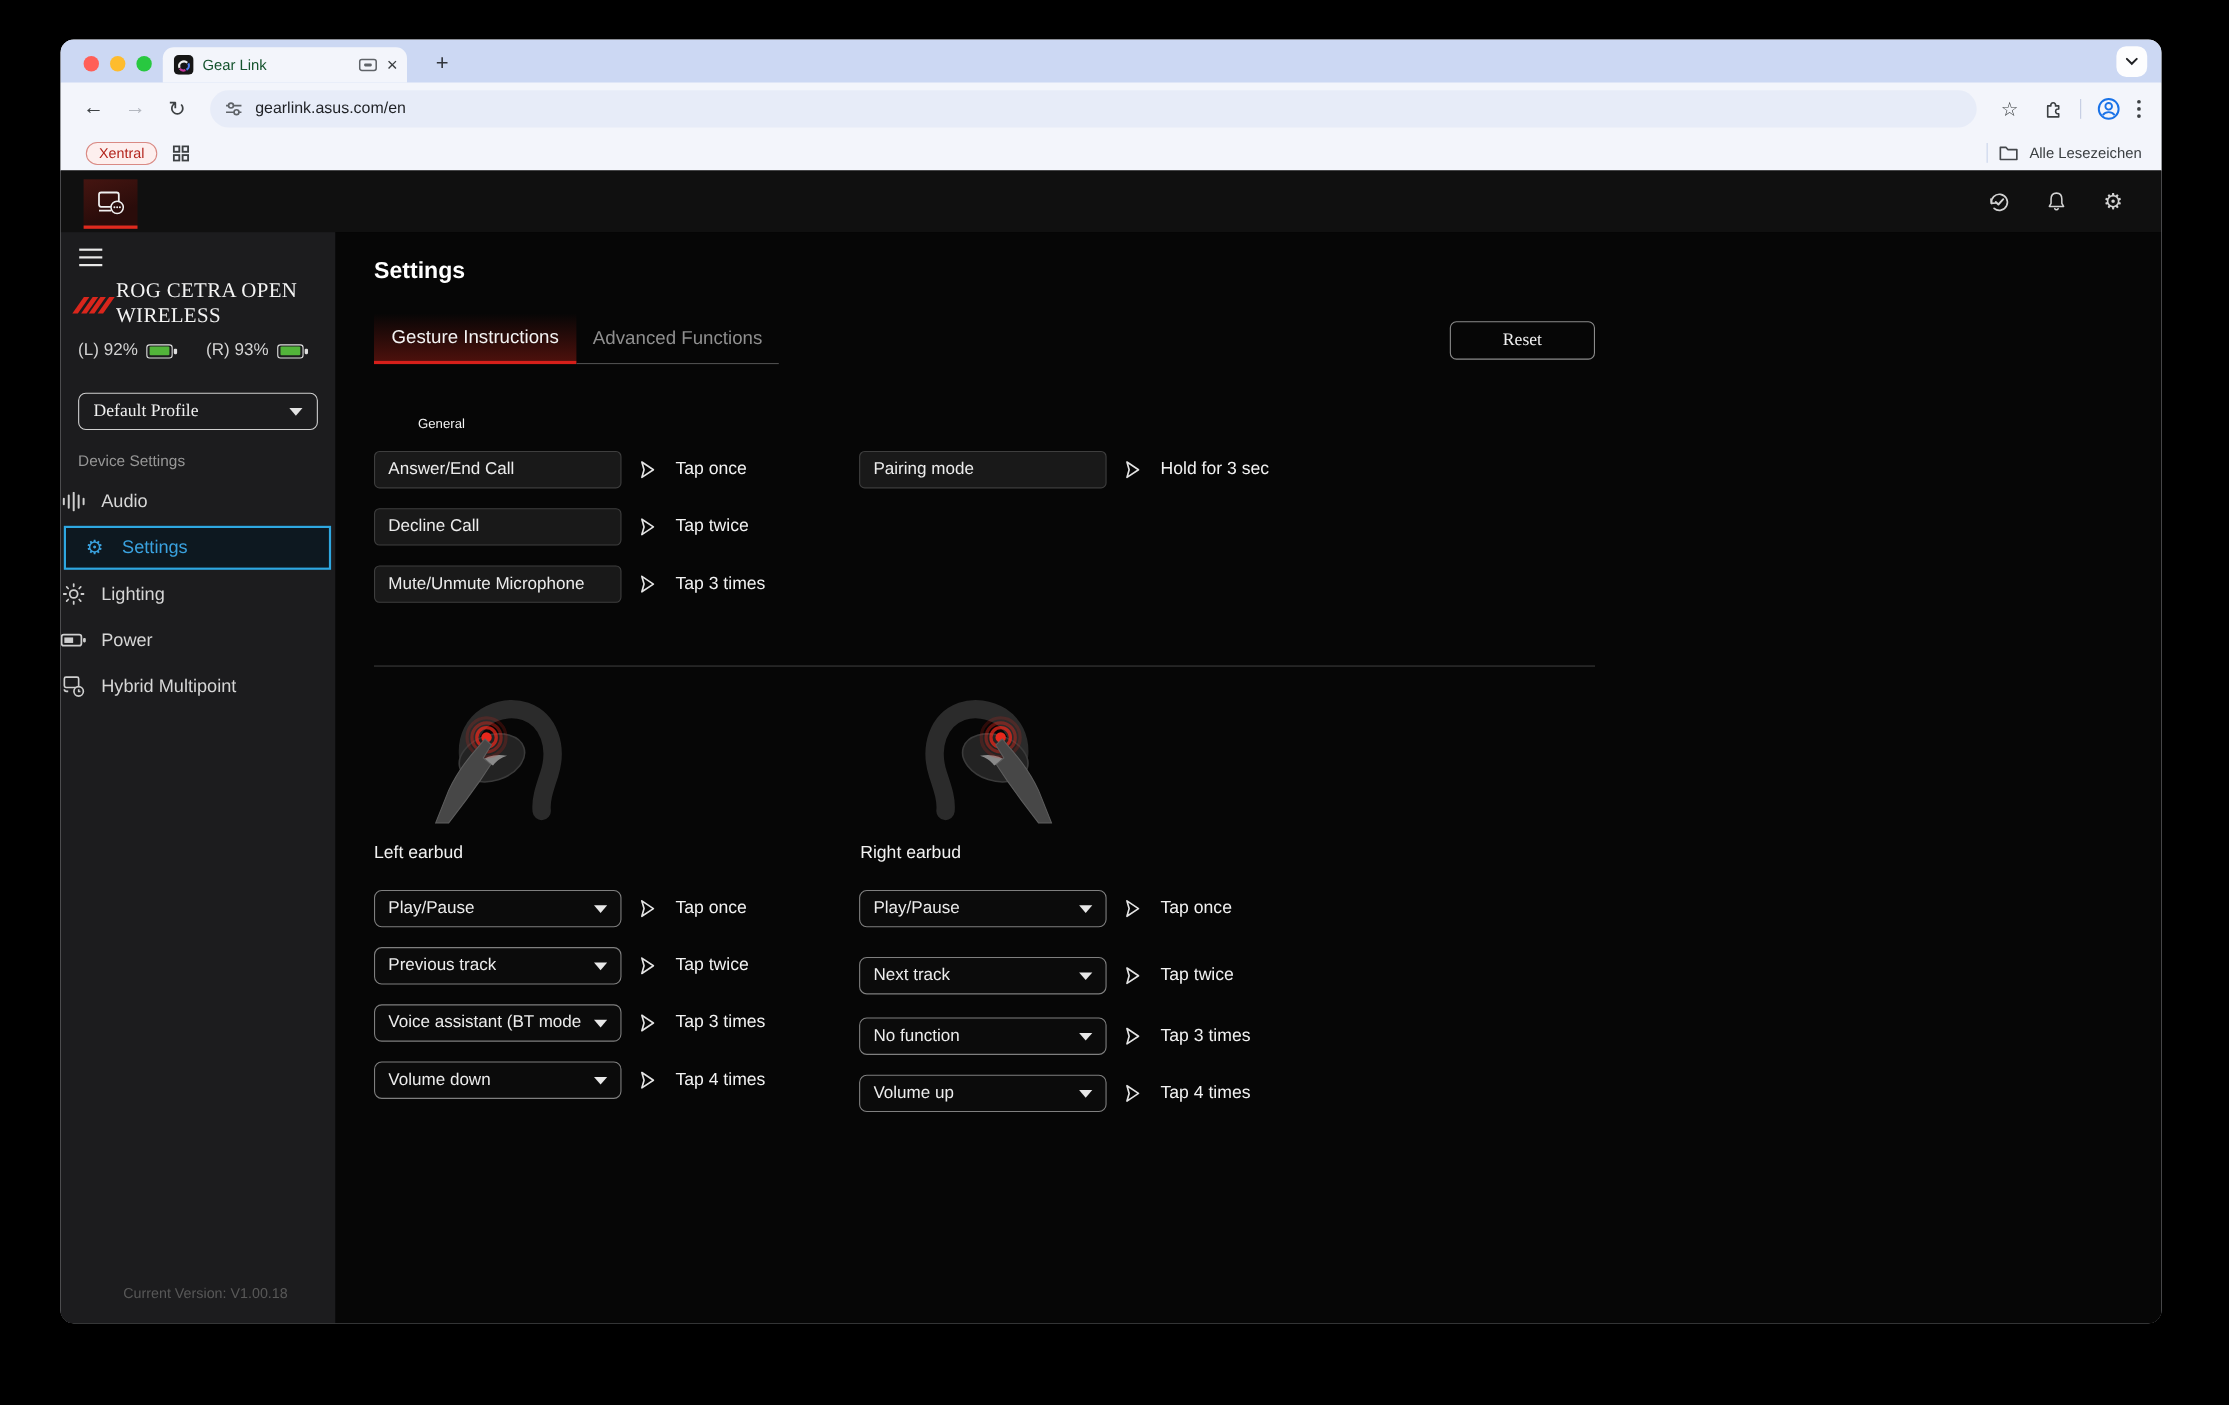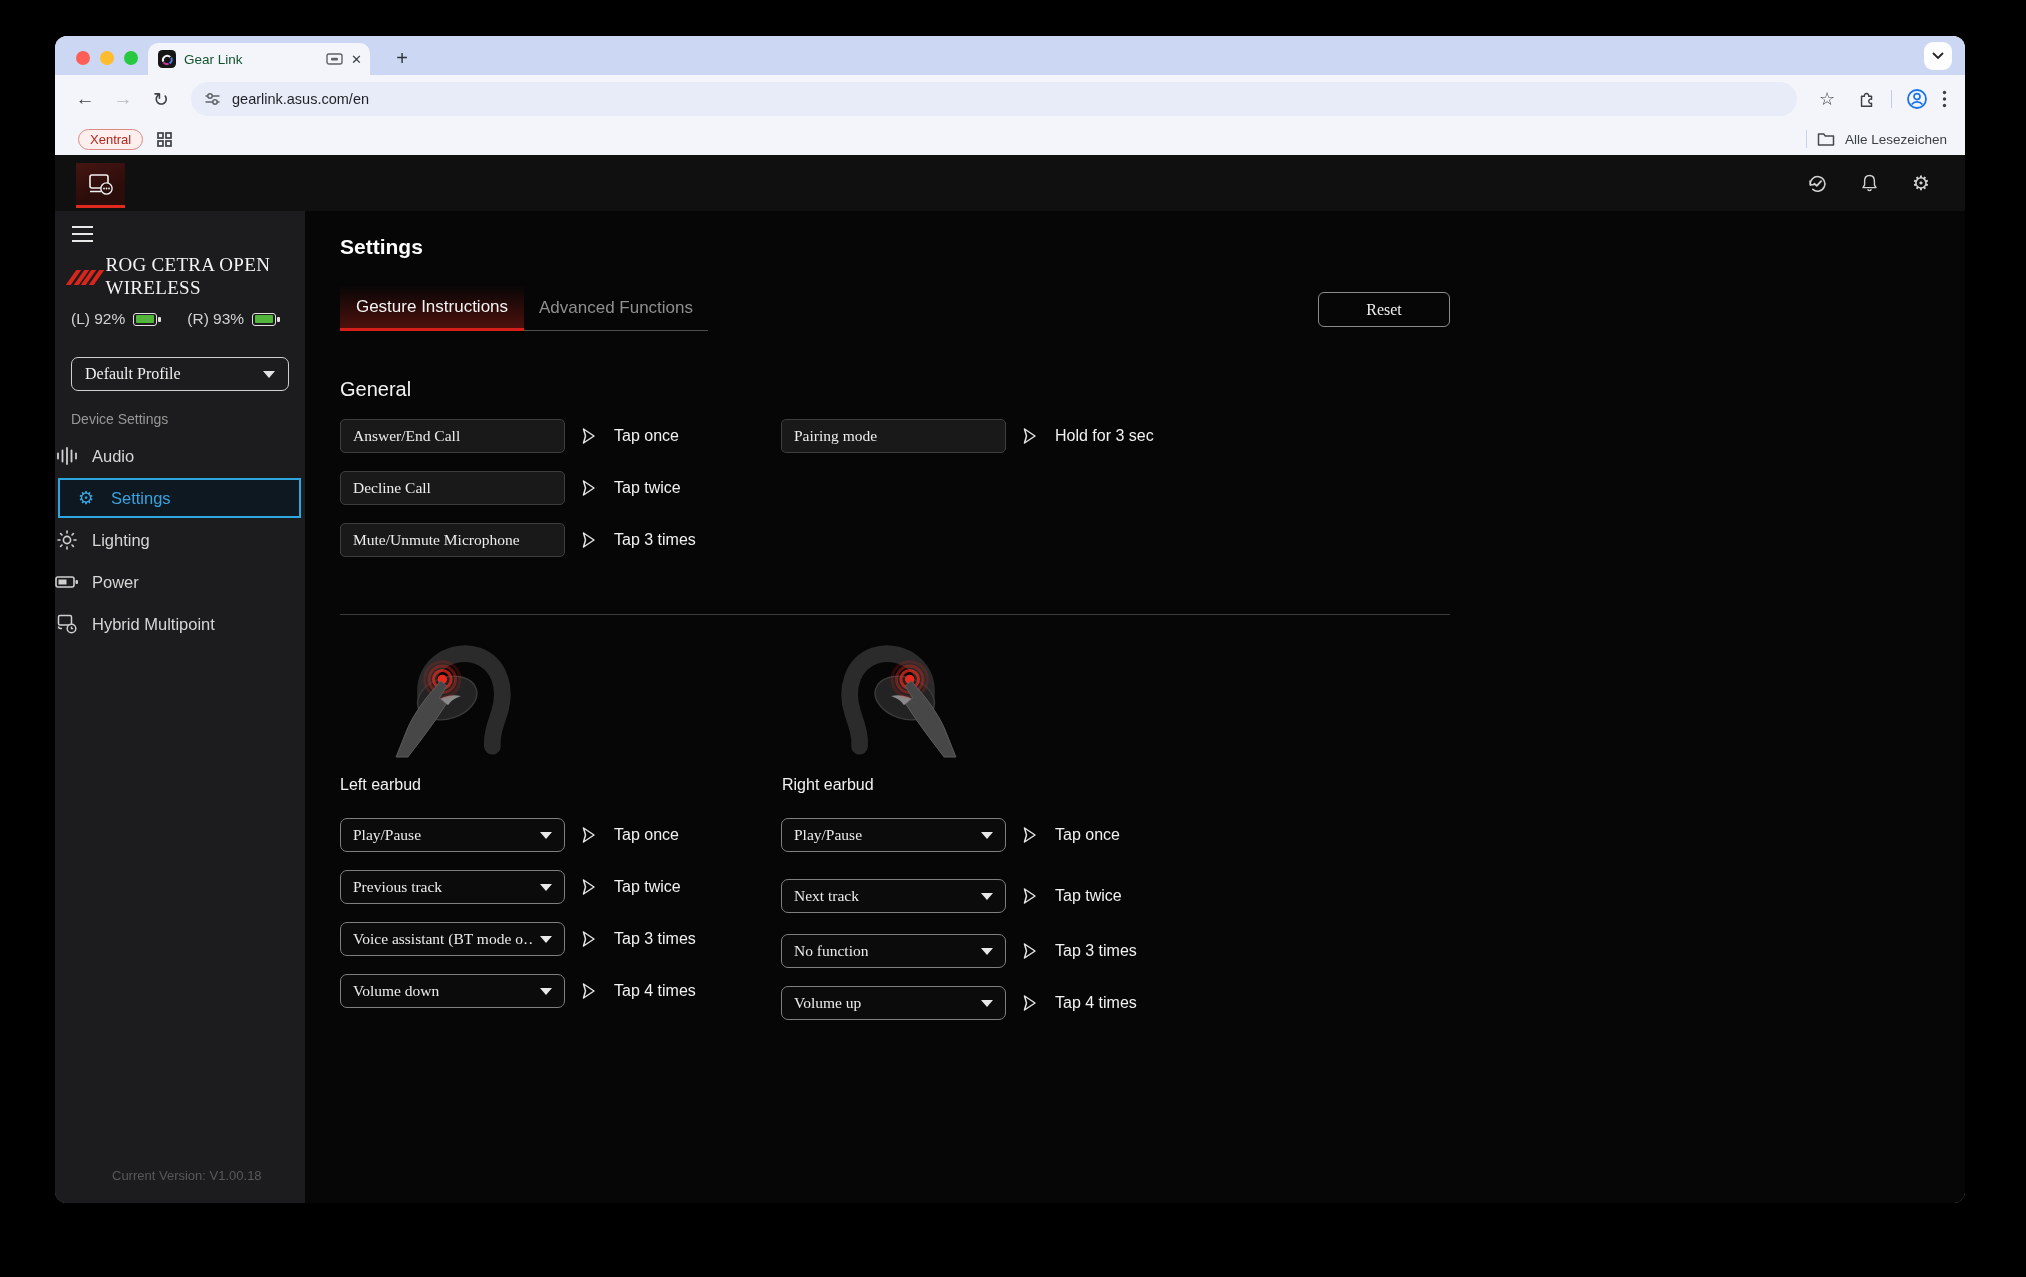--- a/index.html
+++ b/index.html
@@ -63,26 +63,26 @@
   .version { position:absolute; left:57px; bottom:20px; font-size:13px; color:#585858; }
 
   .main { position:relative; flex:1; background:#060606; padding:24px 0 0 35px; }
   .page-title { font-size:21px; font-weight:bold; color:#fff; }
   .tabs { display:flex; margin-top:26px; width:673px; }
   .tab-item { width:184px; height:46px; display:flex; align-items:center; justify-content:center; font-family:Liberation Sans, sans-serif; font-size:17px; }
   .tab-item.active { color:#f3f3f3; background:linear-gradient(180deg, rgba(70,14,10,0) 0%, rgba(88,18,13,.85) 100%); border-bottom:3px solid #d61f1a; }
   .tab-item.inactive { color:#8f8f8f; border-bottom:1px solid #4d4d4d; }
   .reset-btn { position:absolute; left:1013px; top:81px; width:132px; height:35px; border:1px solid #8b8b8b; border-radius:6px; background:transparent; color:#f0f0f0; font-family:"Liberation Serif",serif; font-size:16px; display:flex; align-items:center; justify-content:center; }
 
-  .gen-heading { margin-top:47px; font-size:20px; color:#f2f2f2; }
+  .gen-heading { margin-top:47px; font-size:12px; color:#f2f2f2;margin-left:40px; }
   .rows-grid { display:flex; margin-top:18px; }
   .col1 { width:441px; flex:none; }
   .col2 { flex:1; }
   .g-row { display:flex; align-items:center; height:34px; margin-bottom:18px; }
-  .action-box { width:225px; height:34px; flex:none; background:#191919; border:1px solid #3e3e3e; border-radius:5px; display:flex; align-items:center; padding:16px 12px; font-family:Liberation Serif, serif; font-size:15.5px; color:#ececec; white-space:nowrap; overflow:hidden; }
+  .action-box { width:225px; height:34px; flex:none; background:#191919; border:1px solid #3e3e3e; border-radius:5px; display:flex; align-items:center; padding:16px 12px; font-family:Liberation Sans, sans-serif; font-size:15.5px; color:#ececec; white-space:nowrap; overflow:hidden; }
   .select-box { background:#0b0b0b; border:1px solid #7f7f7f; border-radius:7px; justify-content:space-between; }
   .select-box .caret-down { border-top-color:#e8e8e8; margin-left:8px; flex:none; }
   .g-arrow { margin-left:15px; flex:none; display:flex; }
   .g-label { margin-left:17px; font-size:16px; color:#f2f2f2; }
   .col2 .g-row:nth-of-type(2) { height:auto; min-height:40px; margin-top:24px; align-items:center; }
   .col2 .g-row:nth-of-type(2) .g-label { max-width:396px; line-height:20px; }
 
   .divider { width:1110px; height:1px; background:#3b3b3b; margin-top:39px; }
   .earbud-strip { position:relative; height:118px; margin-top:26px; }
   .earbud-img { position:absolute; top:0; }

